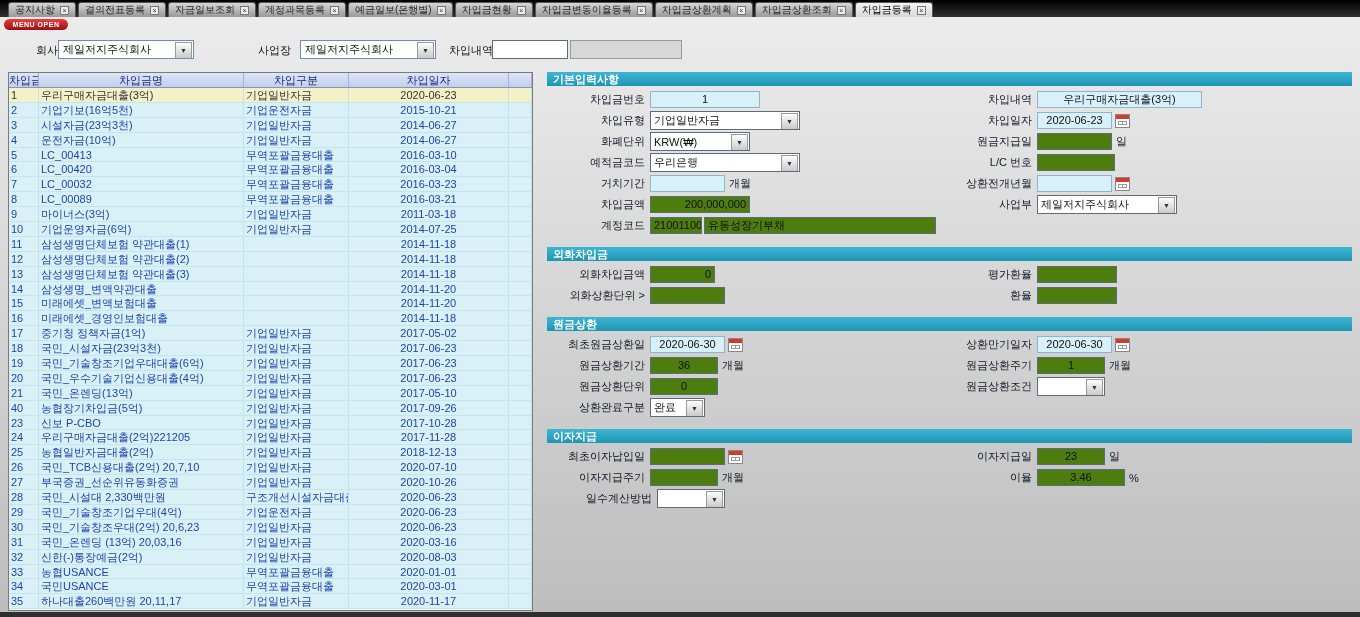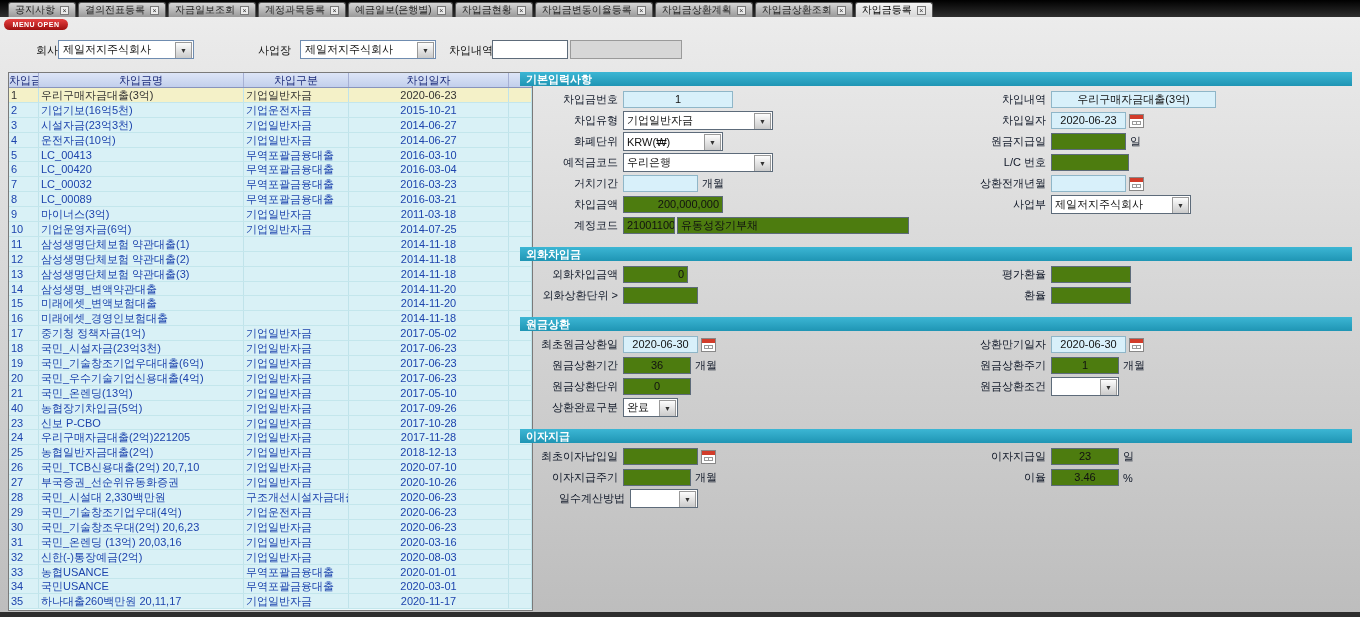--- a/index.html
+++ b/index.html
@@ -42,25 +42,25 @@
   .ghead > div { border-right:1px solid #a6b0d4; text-align:center; line-height:15px;
     overflow:hidden; white-space:nowrap; }
   .trow { display:flex; height:14.9px; background:#d9f1f6; color:#1d44ad;
     border-bottom:1px solid #c3e6ec; cursor:default; }
   .trow.selected { background:#f4f1c8; color:#333; }
   .trow > div { border-right:1px solid #c0e3ea; line-height:14px; overflow:hidden;
     white-space:nowrap; padding:0 2px; }
   .c0 { width:30px; } .c1 { width:205px; } .c2 { width:105px; }
   .c3 { width:160px; text-align:center; } .c4 { flex:1; border-right:none; }
   
-  .formpanel { position:absolute; left:520px; top:72px; right:8px; }
+  .formpanel { position:absolute; left:547px; top:72px; right:8px; }
   .sec { margin-bottom:11px; }
   .sechead { height:14px; background:linear-gradient(#3cb6d4,#1f95b4); color:#fff;
     font-weight:bold; line-height:14px; padding-left:6px; margin-bottom:3px; font-size:11px; }
-  .frow { display:flex; height:21px; align-items:center;gap:41px; }
+  .frow { display:flex; height:21px; align-items:center; }
   .half { display:flex; align-items:center; }
   .hl { width:380px; } .hr { flex:1; }
   .lbl { text-align:right; padding-right:5px; color:#101828; white-space:nowrap; }
   .hl > .lbl { width:103px; } .hr > .lbl { width:110px; }
   .inp { height:17px; line-height:15px; border:1px solid #5d6b7a; background:#4d7c0f;
     padding:0 3px; overflow:hidden; white-space:nowrap; }
   .inp.cyan { background:#d8f0fa; border-color:#8fb6c8; }
   .center { text-align:center; } .right { text-align:right; }
   .sfx { margin-left:4px; color:#101828; }
   .fsel { position:relative; height:19px; background:#fff; border:1px solid #5d6b7a;
@@ -567,21 +567,21 @@
       </div>
     </div>
     <div class="frow">
       <div class="half hl">
         <span class="lbl">이자지급주기</span>
         <span class="inp" style="width:68px"></span>
         <span class="sfx">개월</span>
       </div>
       <div class="half hr">
         <span class="lbl">이율</span>
-        <span class="inp center" style="width:68px">3.46</span>
+        <span class="inp center" style="width:88px">3.46</span>
         <span class="sfx">%</span>
       </div>
     </div>
     <div class="frow">
       <div class="half hr">
         <span class="lbl">일수계산방법</span>
         <span class="fsel" style="width:68px">
           <span></span>
         </span>
       </div>

